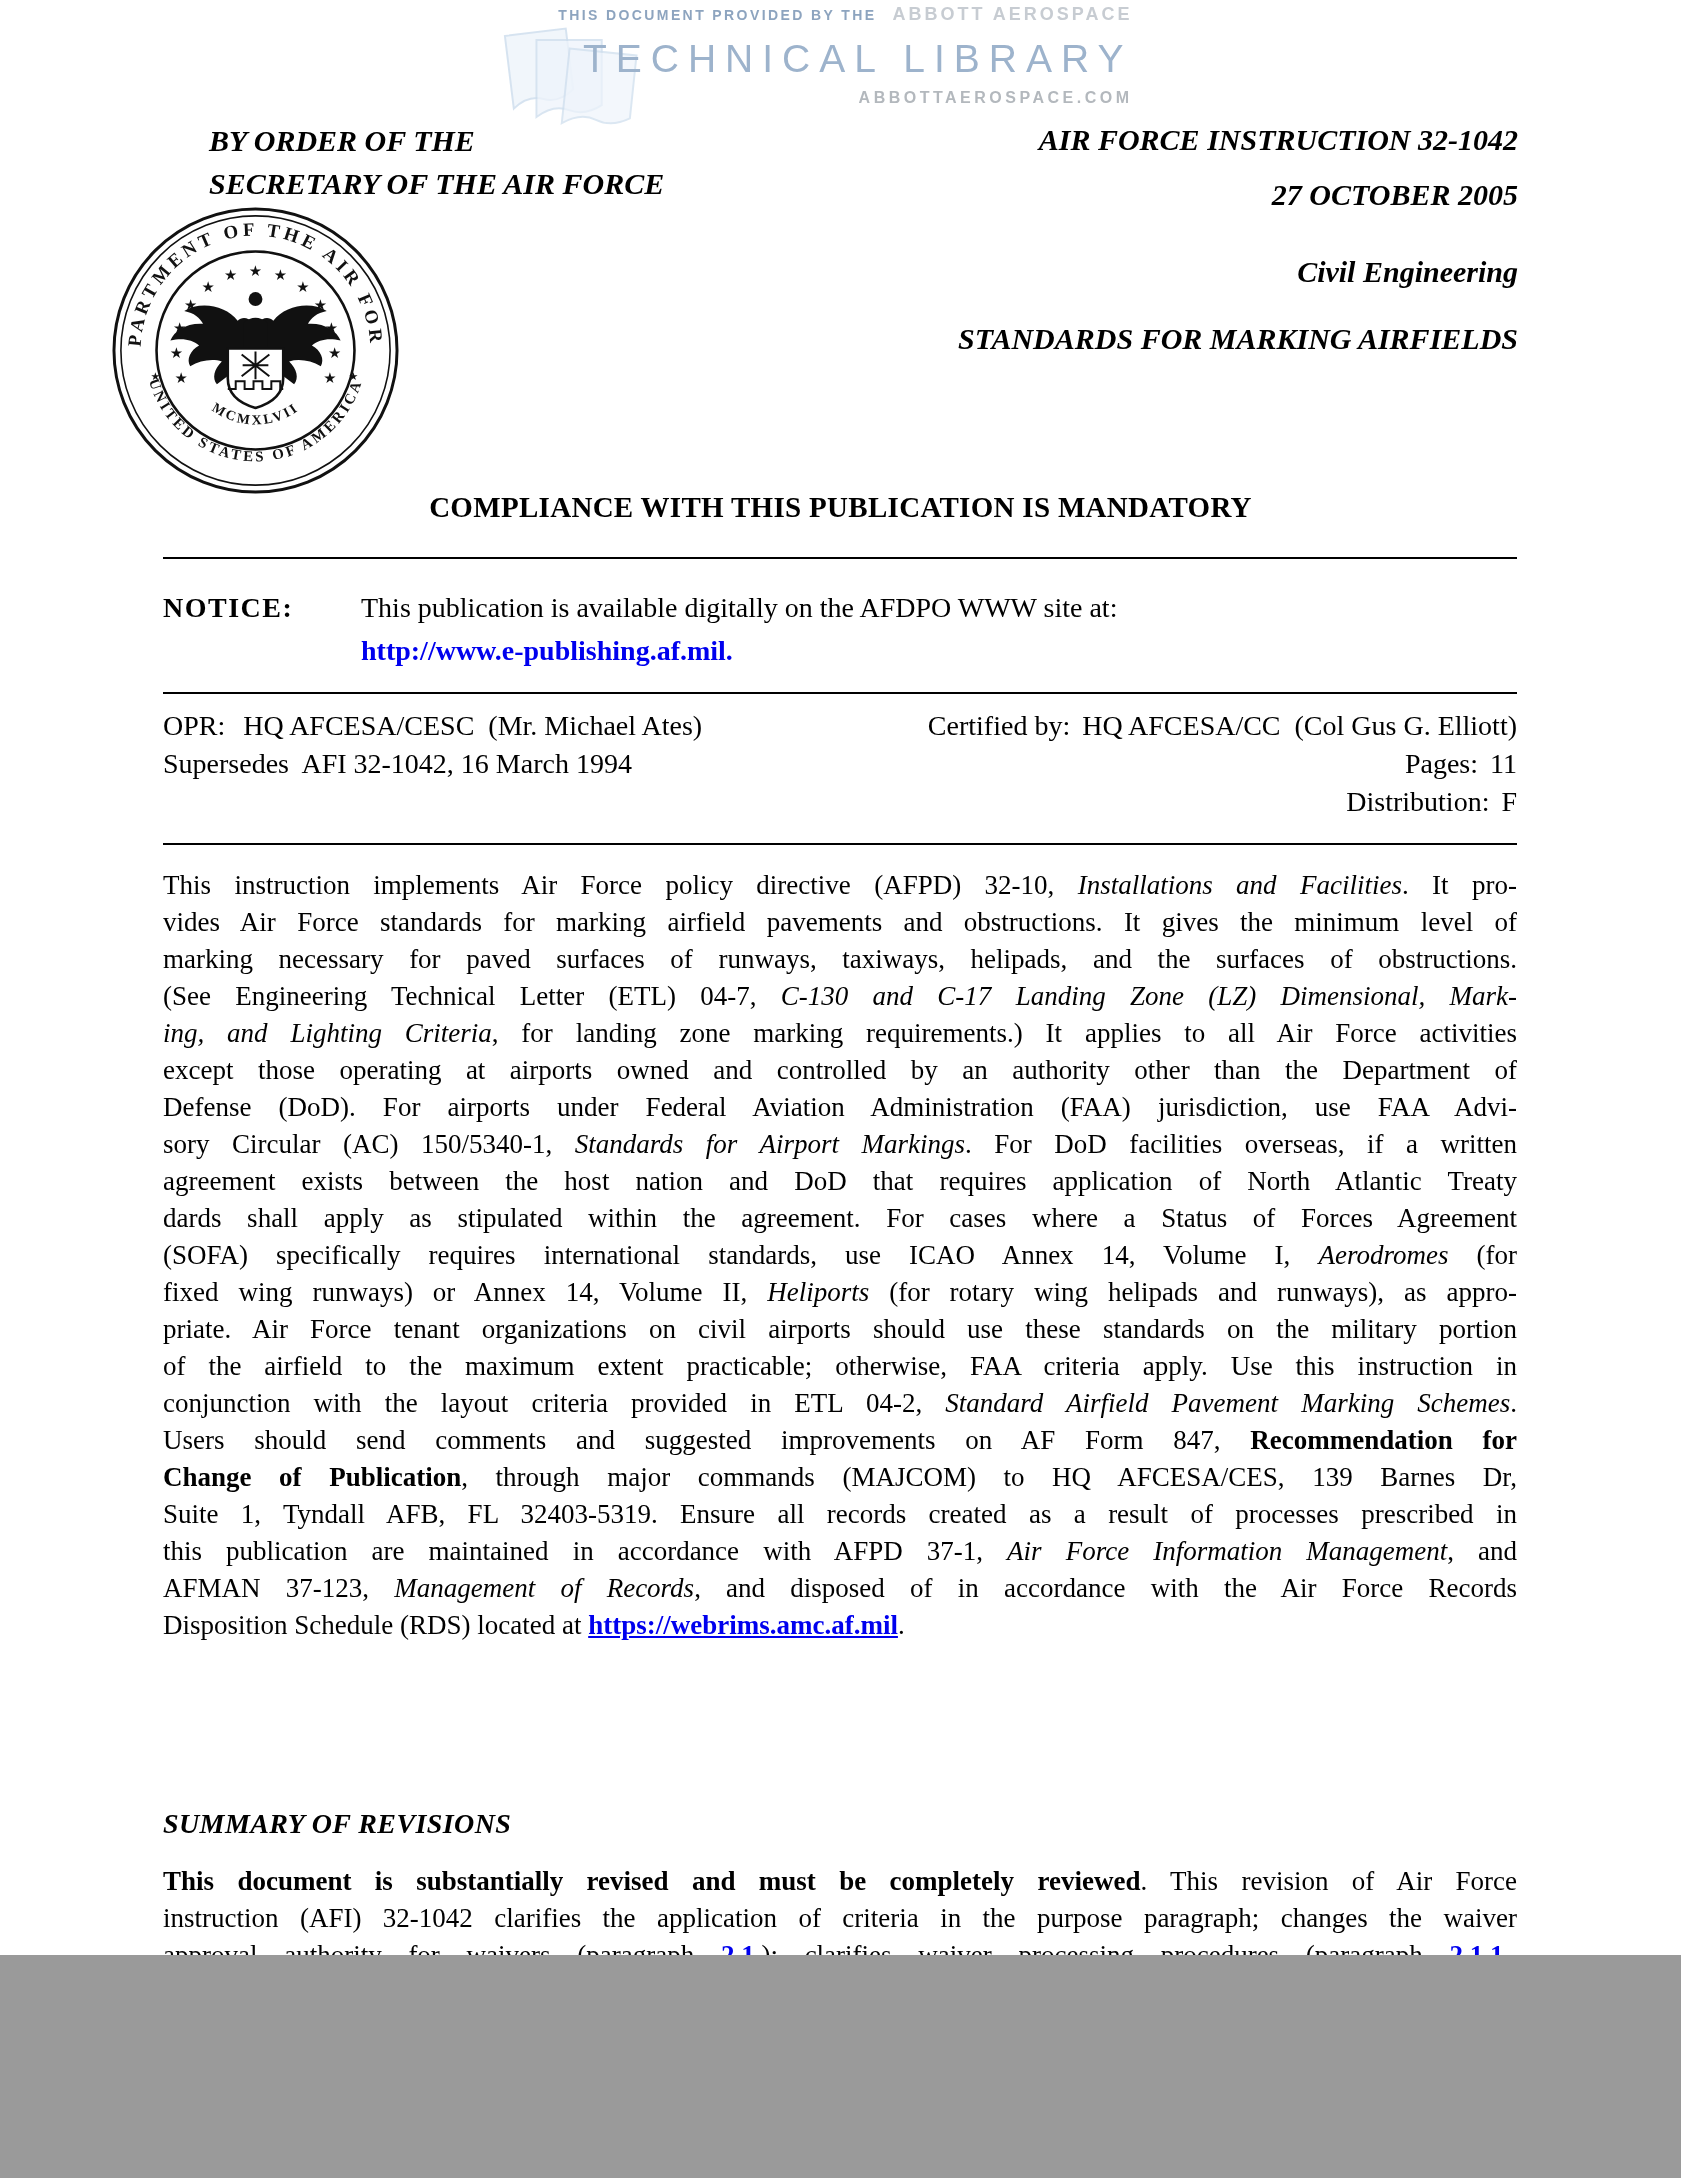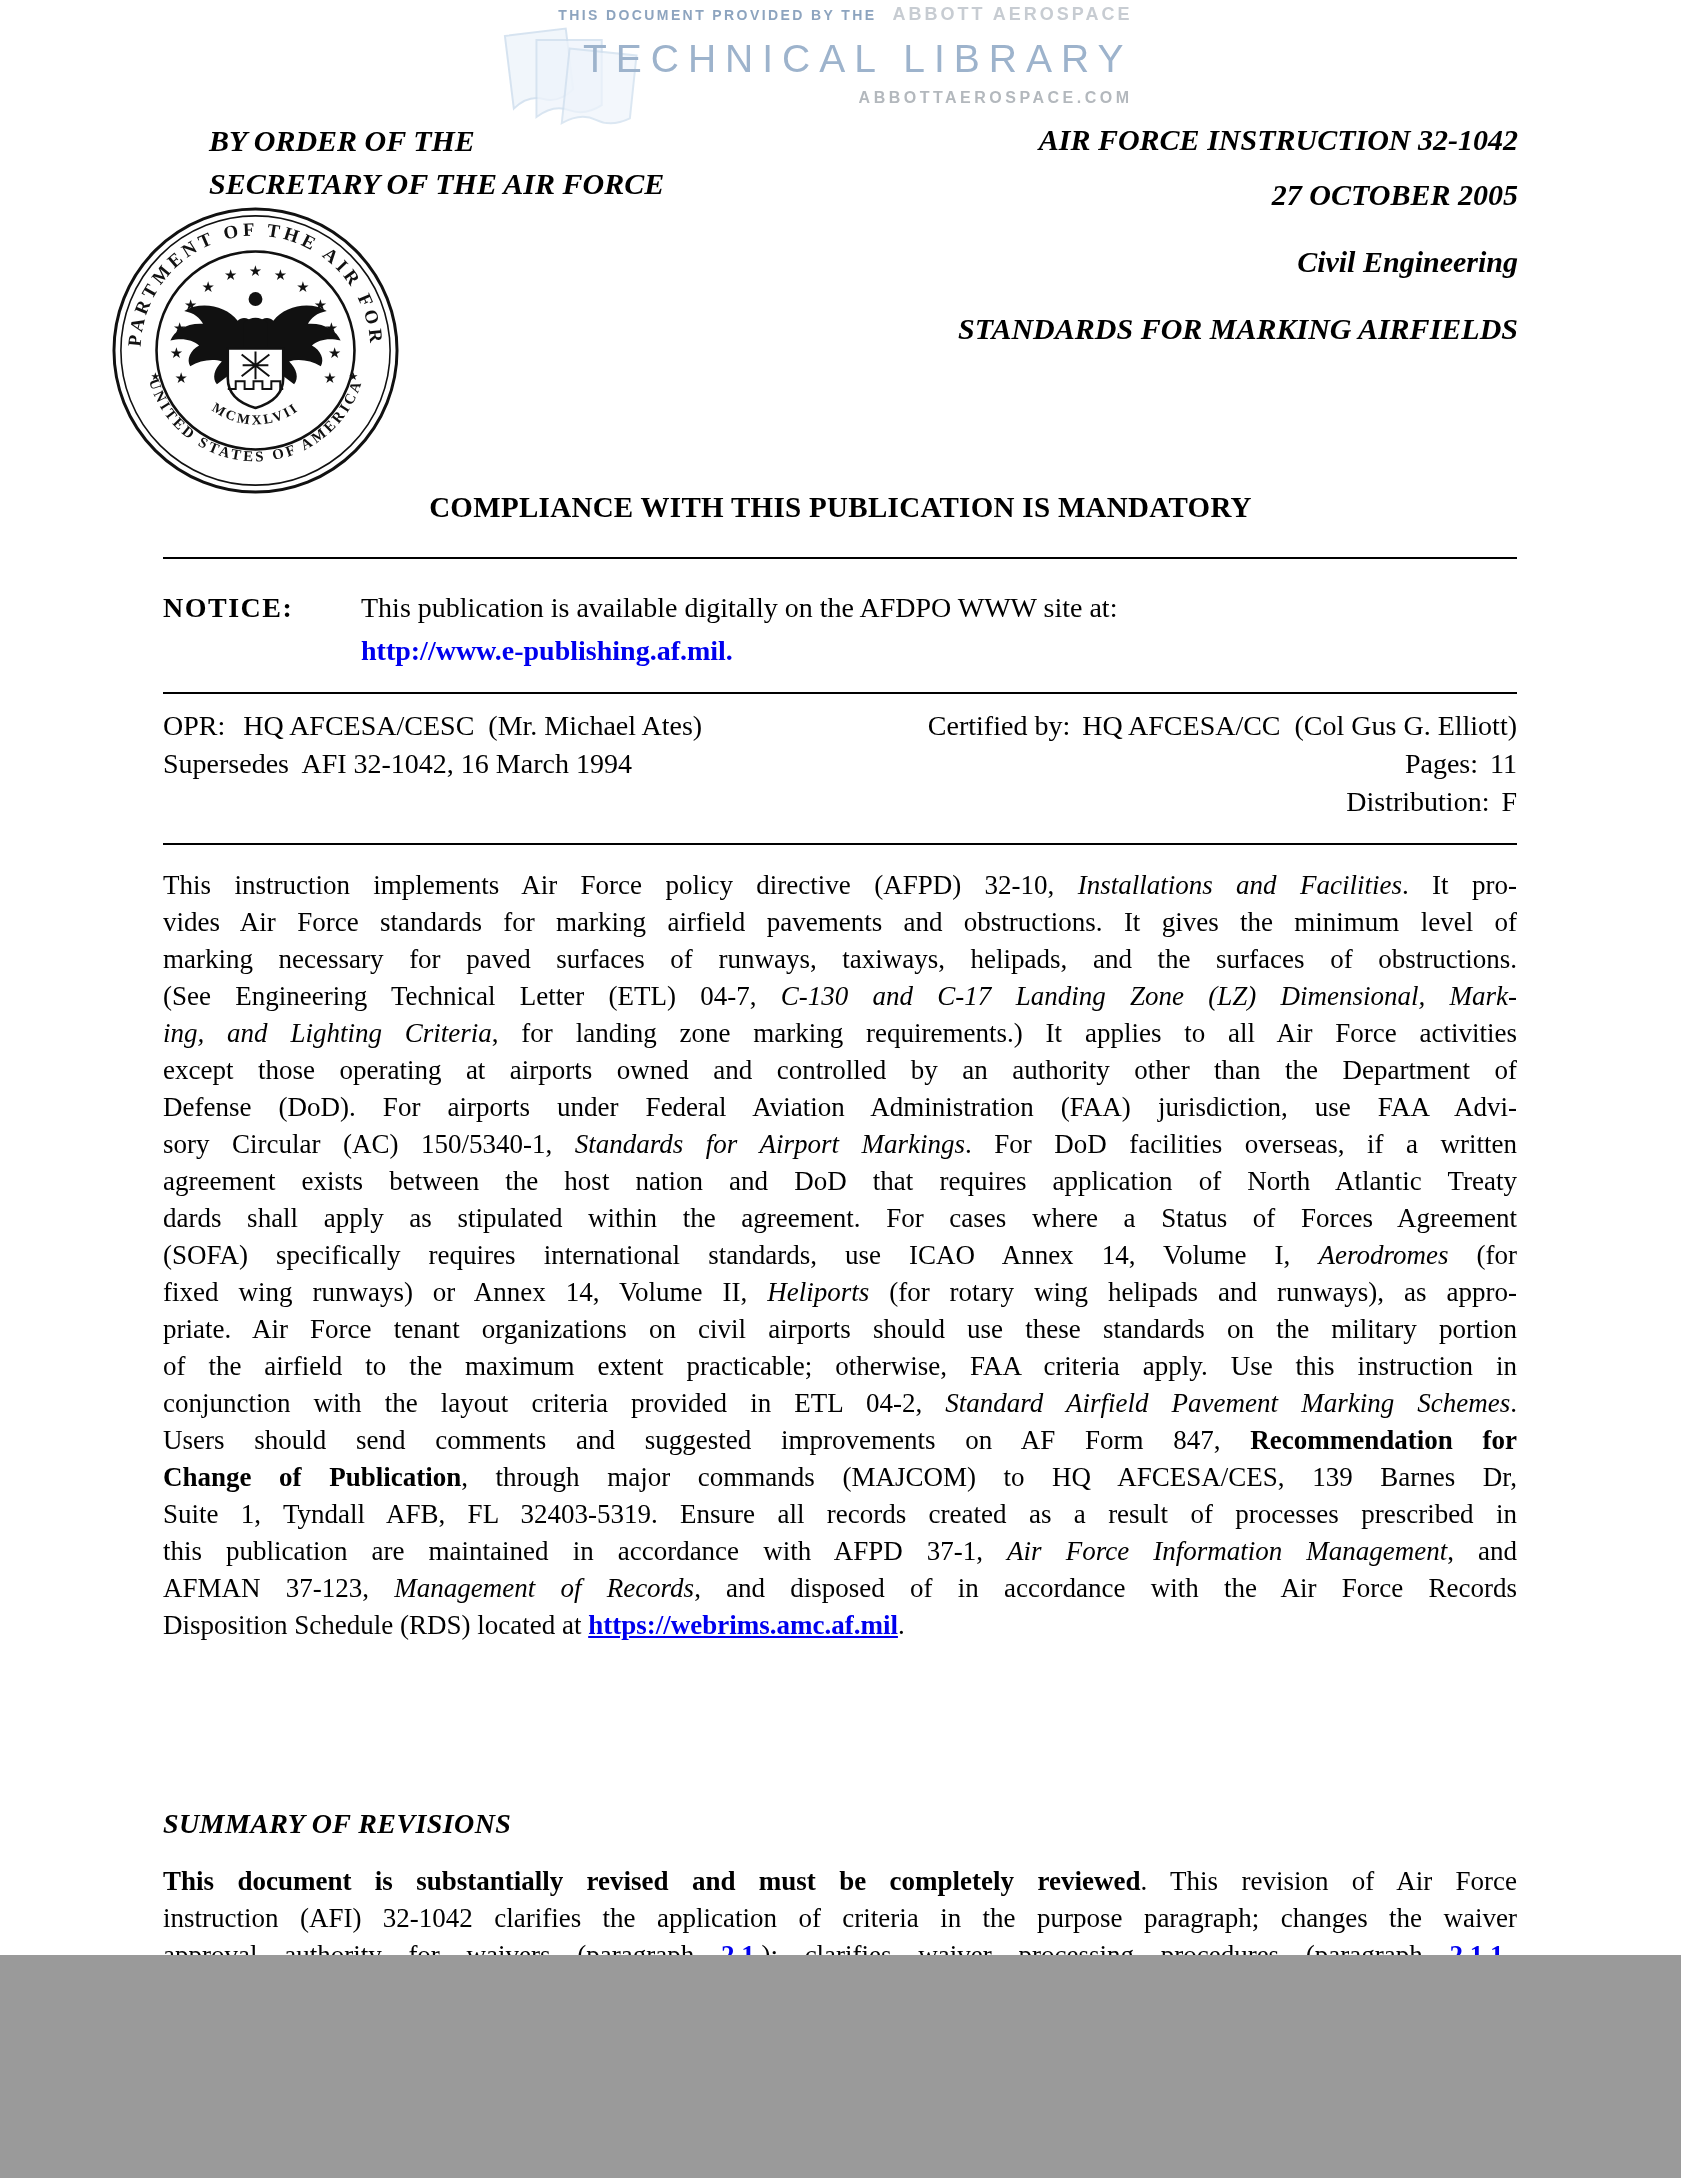--- a/index.html
+++ b/index.html
@@ -19,21 +19,21 @@
   .wm-text{position:relative;z-index:1;}
   .wm-line1{font-size:14px;letter-spacing:2.4px;color:#8da4bf;font-weight:bold;white-space:nowrap;}
   .wm-brand{font-size:18px;letter-spacing:3px;color:#c7ccd2;margin-left:16px;font-weight:bold;}
   .wm-line2{font-size:39px;letter-spacing:9px;color:#9db3cc;font-weight:normal;margin-top:12px;white-space:nowrap;}
   .wm-line3{font-size:16px;letter-spacing:3.5px;color:#b3b8bd;font-weight:bold;margin-top:8px;}
 
   
   .by-order{position:absolute;top:119px;left:163px;font-size:30px;font-weight:bold;font-style:italic;line-height:43px;margin-left:46px;}
   .hdr-right{position:absolute;top:121px;right:163px;text-align:right;font-size:30px;font-weight:bold;font-style:italic;line-height:38px;}
   .hdr-right .hr-date{margin-top:17px;}
-  .hdr-right .hr-cat{margin-top:29px;}
+  .hdr-right .hr-cat{margin-top:39px;}
   .hdr-right .hr-title{margin-top:29px;}
 
   .seal{position:absolute;top:206px;left:111px;}
 
   .compliance{position:absolute;top:491px;left:0;width:100%;text-align:center;
               font-size:29px;font-weight:bold;letter-spacing:0.3px;}
 
   .rule{position:absolute;left:163px;width:1354px;border-top:2.5px solid #000;height:0;}
   .rule-1{top:557px;} .rule-2{top:692px;} .rule-3{top:843px;}
 

